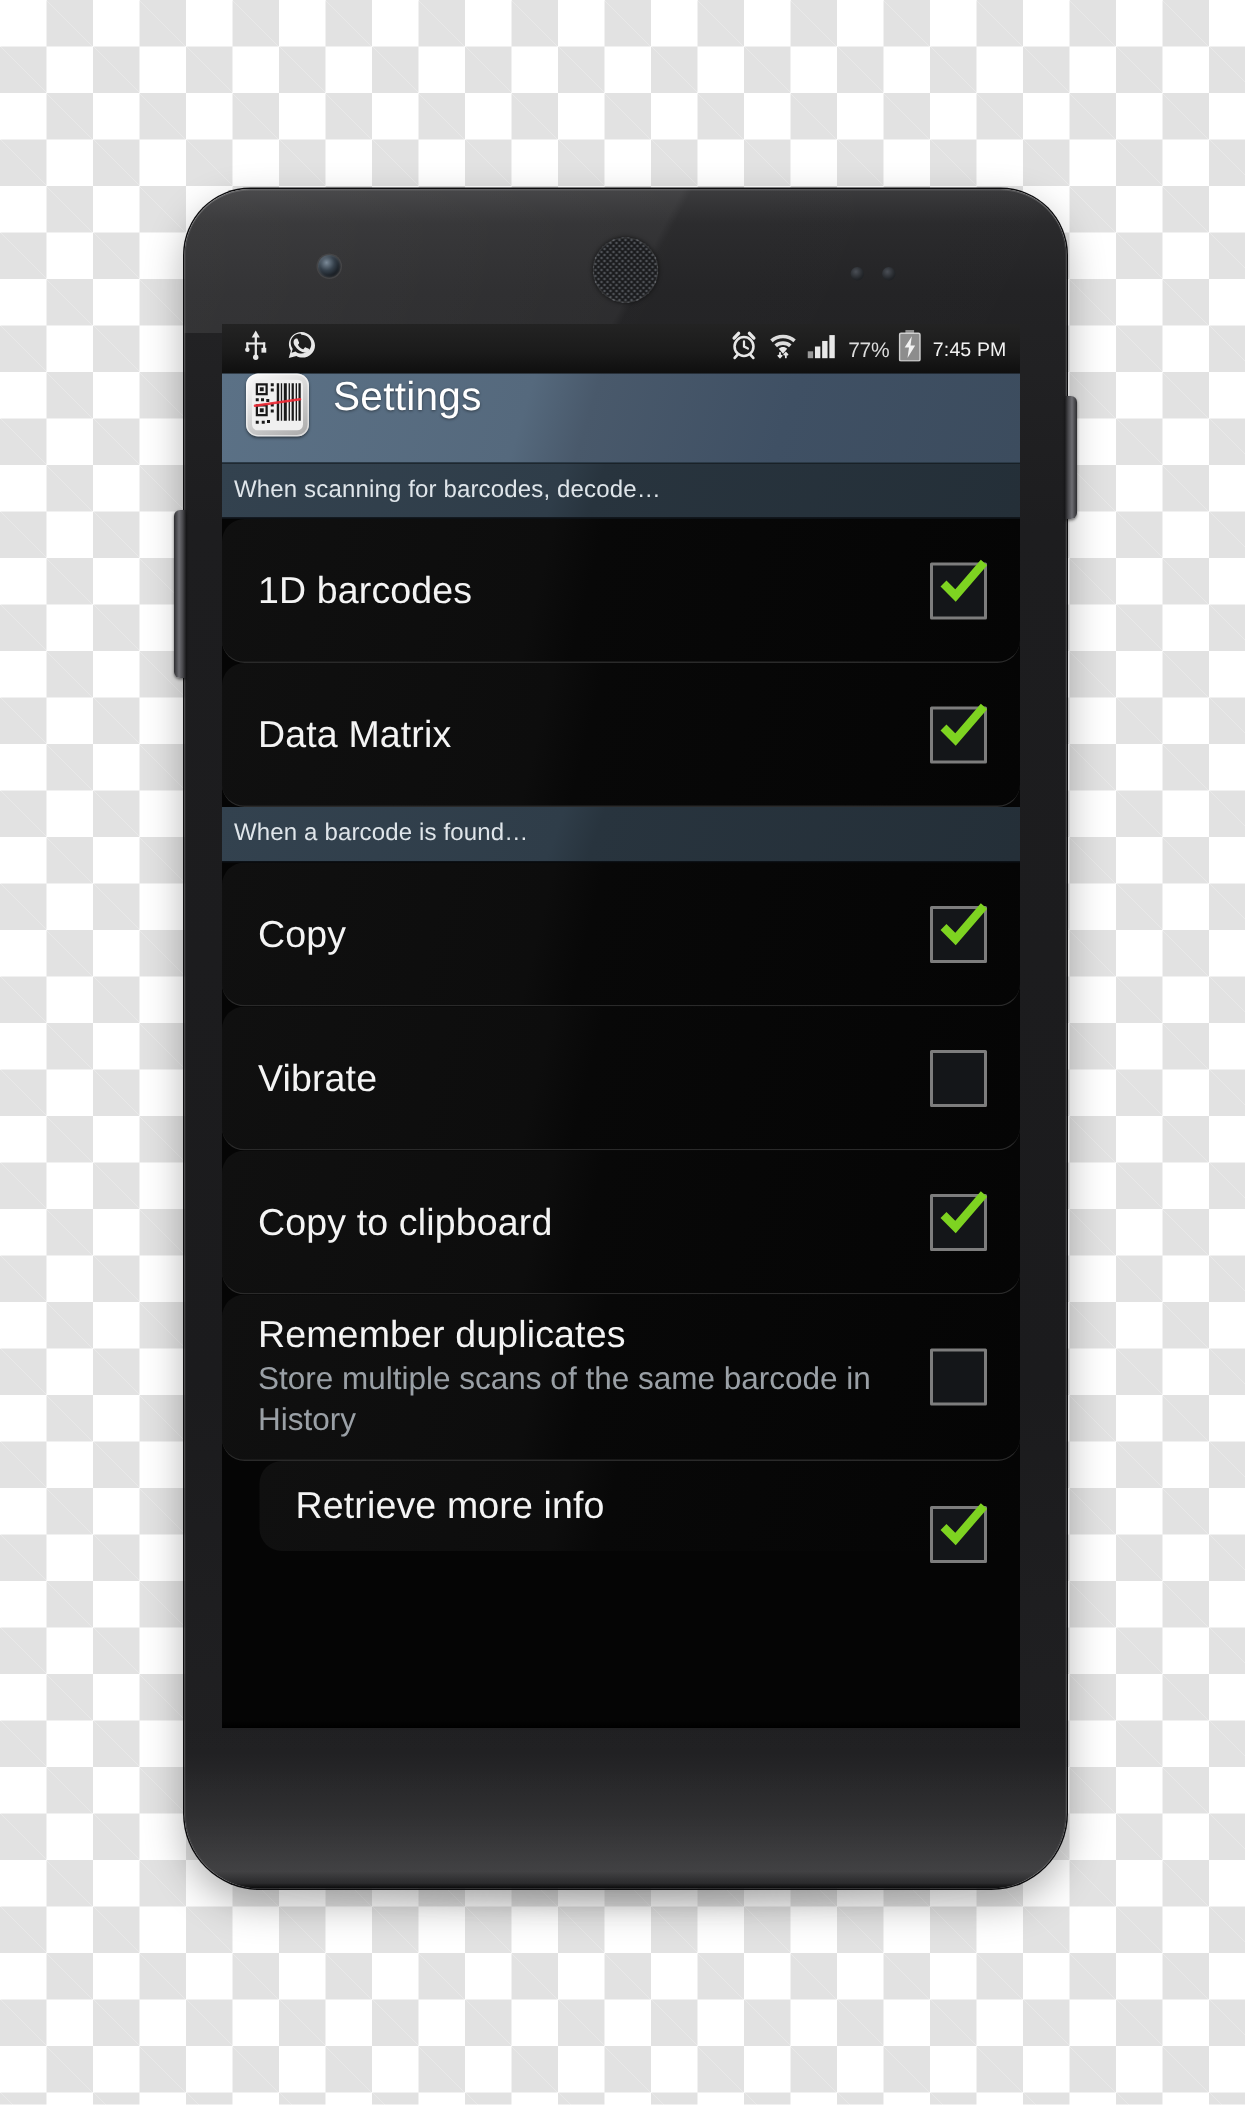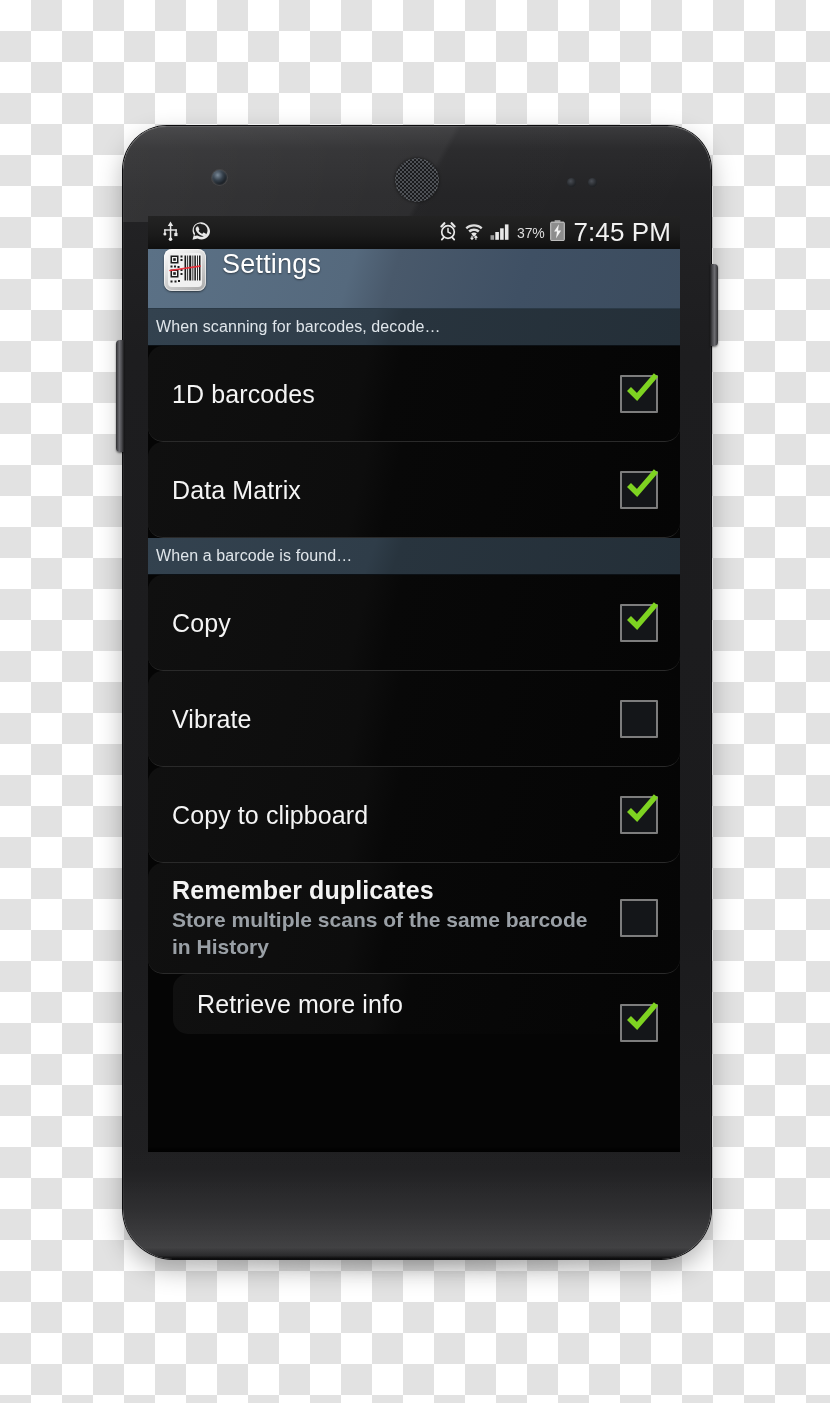--- a/index.html
+++ b/index.html
@@ -106,21 +106,21 @@
     height:33px;
     background:linear-gradient(180deg,#232323 0%,#1b1b1b 55%,#0f0f0f 100%);
     display:flex; align-items:center;
     padding:0 9px 0 14px;
     color:#e8e8e8;
   }
   .sb-left{ display:flex; align-items:center; gap:12px; }
   .sb-right{ margin-left:auto; display:flex; align-items:center; gap:6px; }
   .sb-ico{ display:block; }
   .sb-pct{ font-size:14px; letter-spacing:-.2px; color:#dcdcdc; }
-  .sb-clock{ font-size:26px; color:#f2f2f2; letter-spacing:.1px; margin-left:2px; }
+  .sb-clock{ font-size:13px; color:#f2f2f2; letter-spacing:.1px; margin-left:2px; }
 
   
   #actionbar{
     height:60px;
     display:flex; align-items:flex-start;
     padding-left:16px;
     background:linear-gradient(107deg,#5b7186 0%,#55697d 38%,#49596b 46%,#3f5064 70%,#3c4c5e 100%);
     border-bottom:1px solid #2b3a47;
     position:relative;
   }
@@ -152,21 +152,21 @@
 
   .row{
     display:flex; align-items:center;
     padding:0 22px 0 24px;
     border-bottom:1px solid #2a2a2a;
     background:linear-gradient(104deg,#101010 0%,#0d0d0d 40%,#080808 46%,#050505 100%);
     position:relative;
     border-radius:15px;
   }
   .row.h-tall{ height:96px; }
-  .row.h-two{ height:111px; align-items:center;font-weight:bold; }
+  .row.h-two{ height:111px; align-items:center; }
   .row.h-clip{ height:60px; border-bottom:none;margin-left:25px; }
 
   .row-texts{ flex:1 1 auto; min-width:0; }
   .row-title{ font-size:25px; color:#f4f4f4; letter-spacing:.1px; line-height:1.12; }
   .row-sub{ font-size:21px; color:#9aa0a6; line-height:1.28; margin-top:3px; max-width:430px; }
 
   .cbx{
     flex:0 0 auto; position:relative;
     width:38px; height:38px;
     border:2px solid #7d7d7d;
@@ -251,21 +251,21 @@
           </svg>
         </span>
         <span class="sb-ico">
           <svg width="21" height="20" viewBox="0 0 21 20">
             <rect x="0.5" y="14.2" width="3.6" height="4.6" fill="#9a9a9a"></rect>
             <rect x="5.3" y="11.0" width="3.6" height="7.8" fill="#e8e8e8"></rect>
             <rect x="10.1" y="7.3" width="3.6" height="11.5" fill="#e8e8e8"></rect>
             <rect x="14.9" y="3.4" width="3.6" height="15.4" fill="#e8e8e8"></rect>
           </svg>
         </span>
-        <span class="sb-pct">37%</span>
+        <span class="sb-pct">77%</span>
         <span class="sb-ico">
           <svg width="15" height="21" viewBox="0 0 15 21">
             <rect x="4.6" y="0" width="5.8" height="2.1" fill="#8d8d8d"></rect>
             <rect x="0.7" y="2.1" width="13.6" height="18.6" rx="1" fill="#8d8d8d" stroke="#cfcfcf" stroke-width="1"></rect>
             <path d="M8.9 4.2 L4.1 11.6 L7.0 11.6 L6.0 18.6 L11.1 10.4 L8.0 10.4 Z" fill="#f2f2f2"></path>
           </svg>
         </span>
         <span class="sb-clock">7:45 PM</span>
       </div>
     </div>

